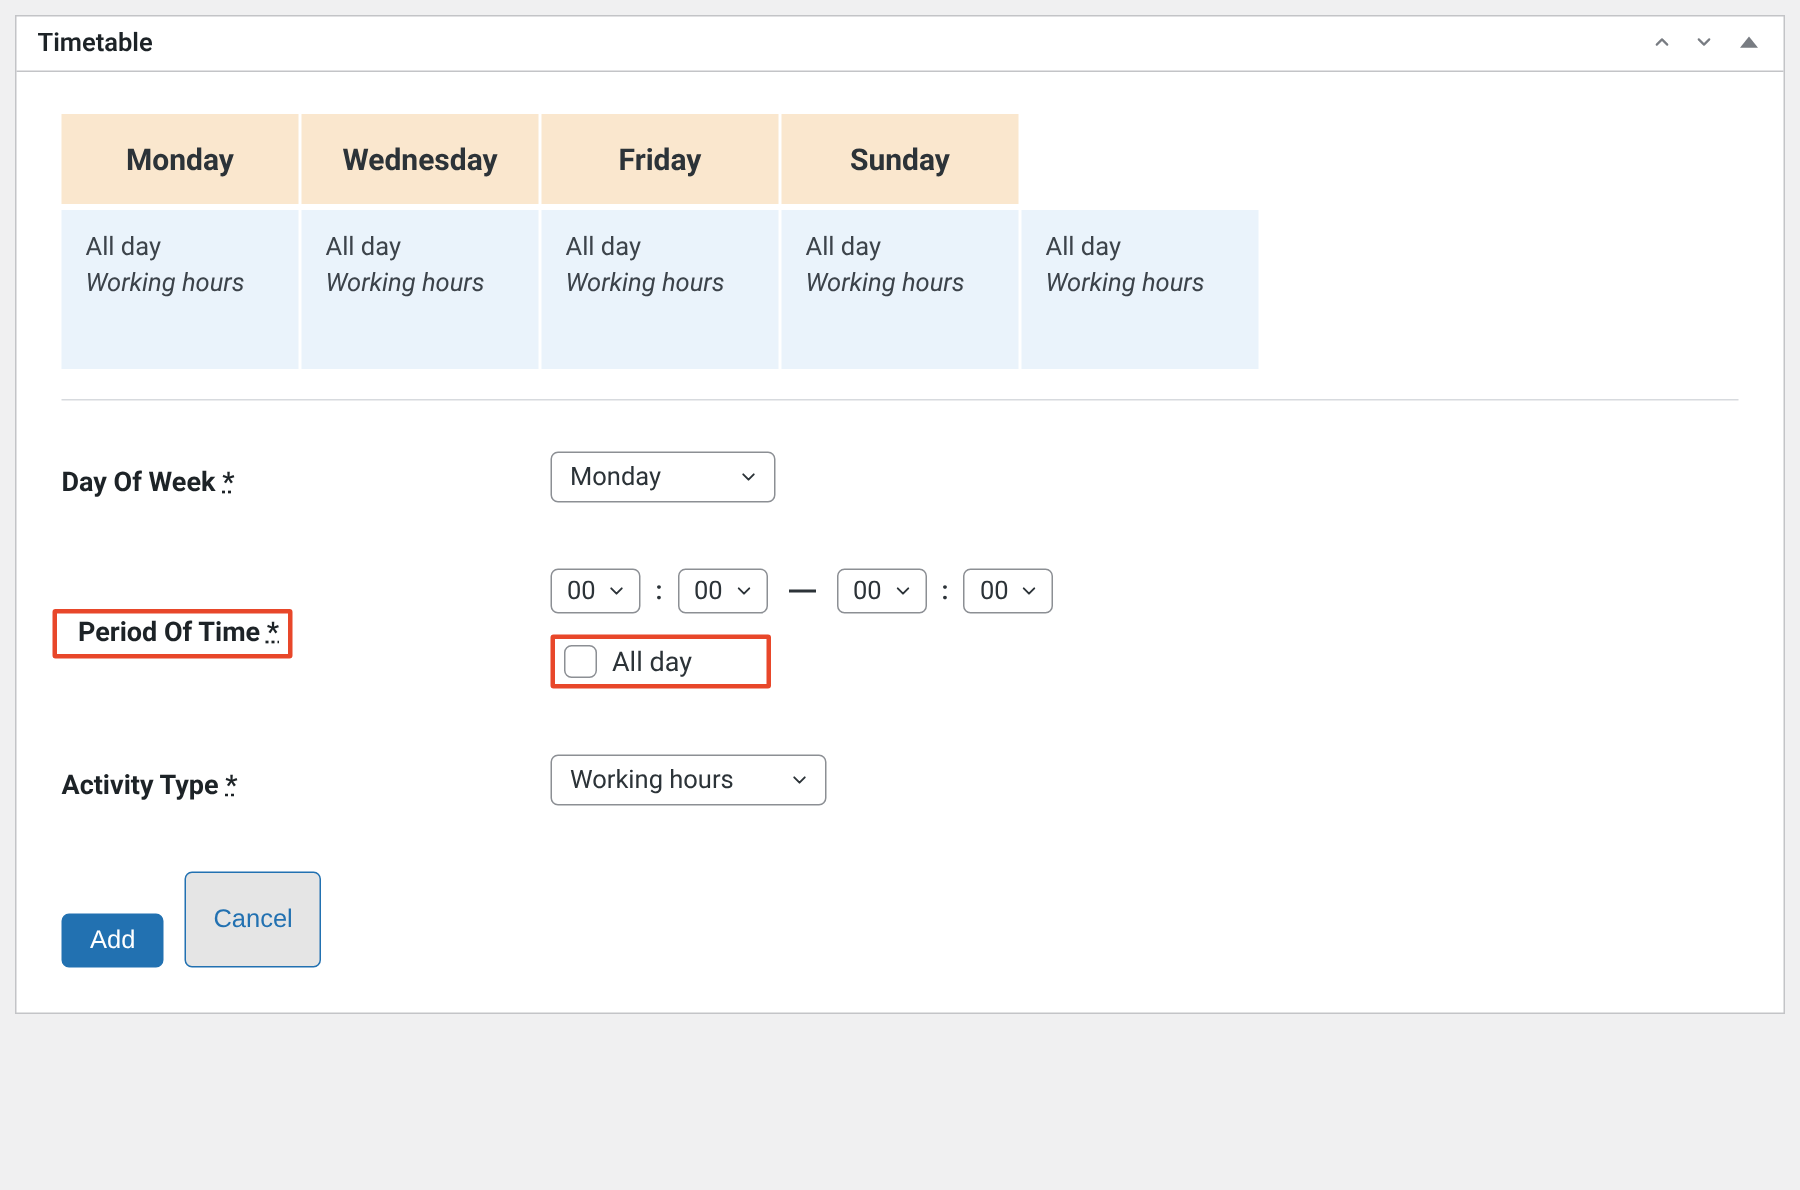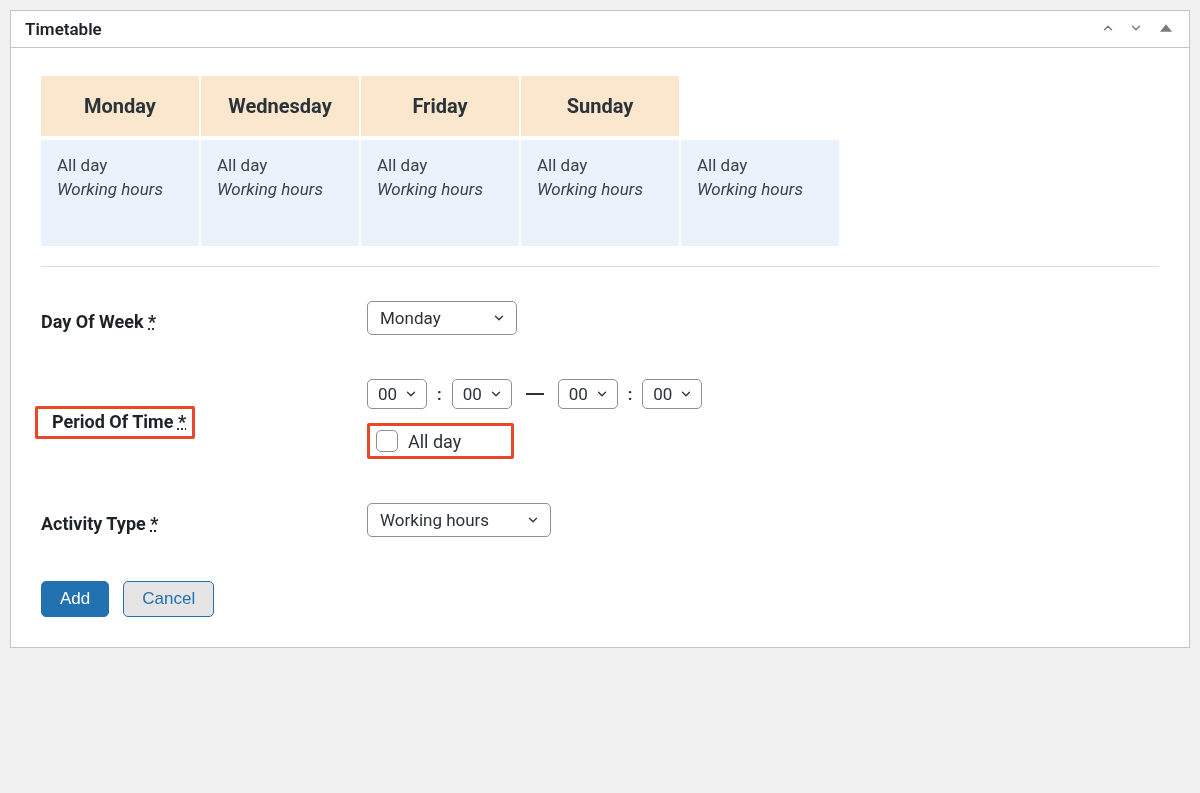--- a/index.html
+++ b/index.html
@@ -148,20 +148,21 @@
     padding: 7px 18px;
     border-radius: 5px;
     cursor: pointer;
     border: 1px solid transparent;
     line-height: 1.2;
   }
   .btn-primary {
     background: #2271b1;
     color: #fff;
     border-color: #2271b1;
+    margin-top: 28px;
   }
   .btn-secondary {
     background: #e5e5e5;
     color: #2271b1;
     border-color: #2271b1;
   }
 </style>
 </head>
 <body>
 

